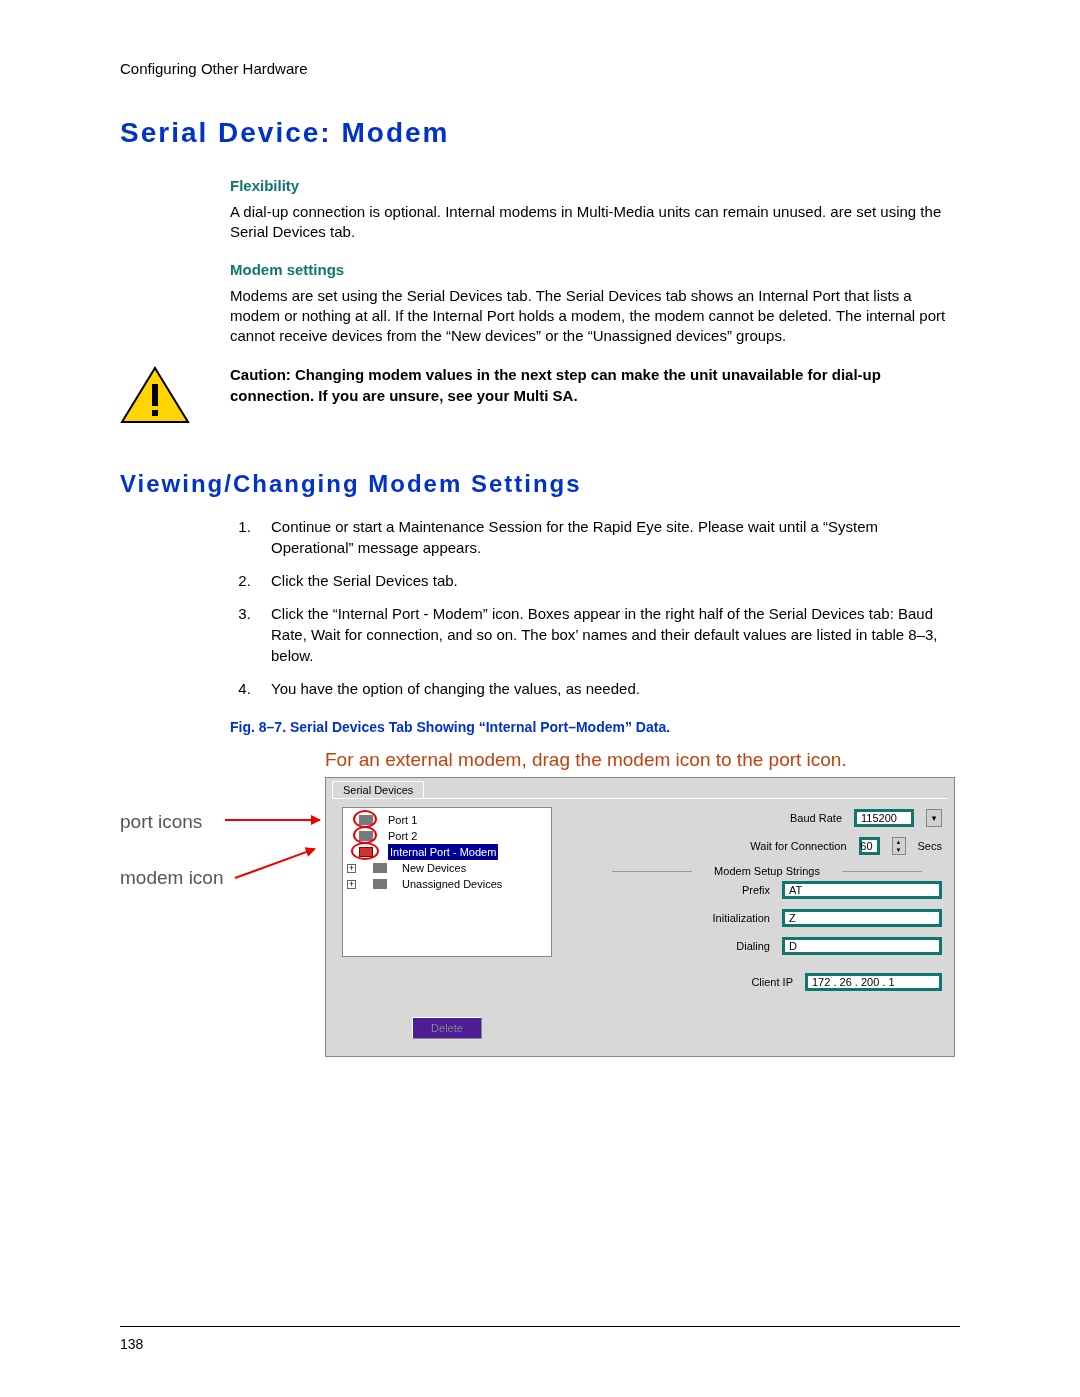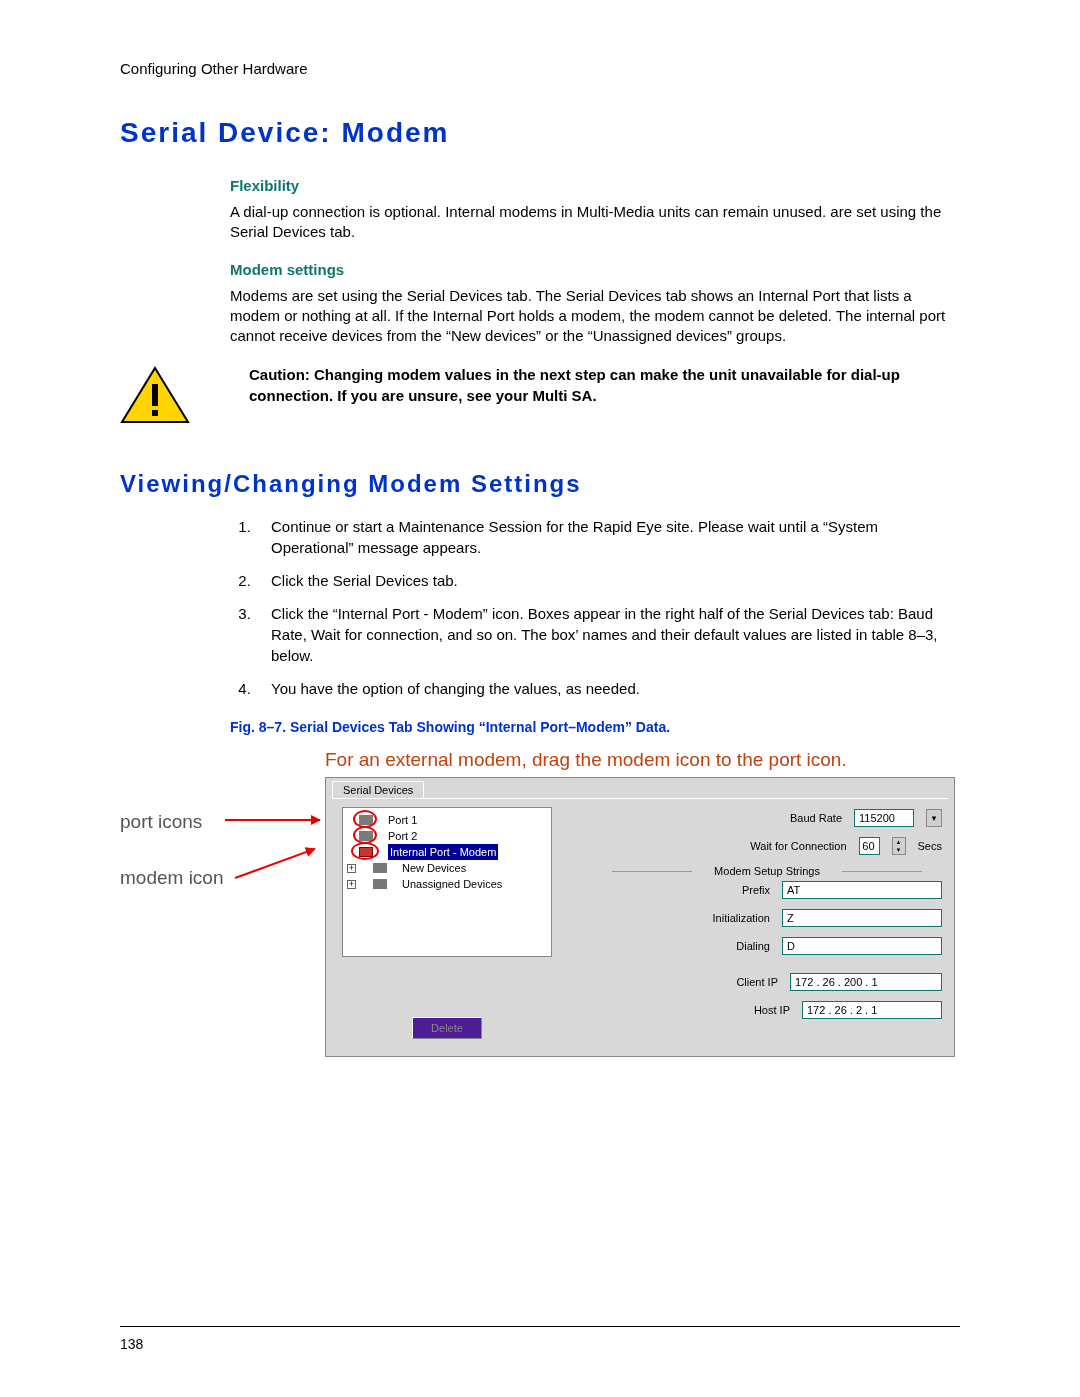--- a/index.html
+++ b/index.html
@@ -35,21 +35,20 @@
   }
   p.body {
     font-size: 15px;
     line-height: 1.35;
     margin: 0 0 18px 110px;
   }
   .caution-row {
     display: flex;
     align-items: flex-start;
     margin: 10px 0 40px 0;
-    gap: 19px;
   }
   .caution-icon {
     flex: 0 0 90px;
     padding-top: 2px;
   }
   .caution-text {
     font-size: 15px;
     font-weight: bold;
     line-height: 1.4;
     padding-left: 20px;
@@ -214,21 +213,21 @@
   .field-row {
     display: flex;
     align-items: center;
     justify-content: flex-end;
     margin-bottom: 10px;
     gap: 12px;
   }
   .field-row .flabel { text-align: right; flex: 0 0 auto; }
   .txt {
     background: #fff;
-    border: 1px solid #0f766e;
+    border: 3px solid #0f766e;
     height: 18px;
     padding: 0 4px;
     font-size: 11px;
     display: inline-flex;
     align-items: center;
   }
   .dd-arrow {
     width: 16px; height:18px; background:#d0d0d0; border:1px solid #888; display:inline-flex; align-items:center; justify-content:center;
   }
   .dd-arrow::after { content:"▾"; font-size:9px; }
@@ -367,25 +366,21 @@
               <span class="flabel">Initialization</span>
               <span class="txt" style="width:160px">Z</span>
             </div>
             <div class="field-row">
               <span class="flabel">Dialing</span>
               <span class="txt" style="width:160px">D</span>
             </div>
             <div style="height:8px"></div>
             <div class="field-row">
               <span class="flabel">Client IP</span>
-              <span class="txt" style="width:152px">172 . 26 . 200 .   1</span>
-            </div>
-            <div class="field-row">
-              <span class="flabel">Host IP</span>
-              <span class="txt" style="width:140px">172 . 26 .   2  .   1</span>
+              <span class="txt" style="width:137px">172 . 26 . 200 .   1</span>
             </div>
           </div>
         </div>
       </div>
     </div>
   </div>
 
   <div class="hr-footer"></div>
   <div class="pagenum">138</div>
 </div>

